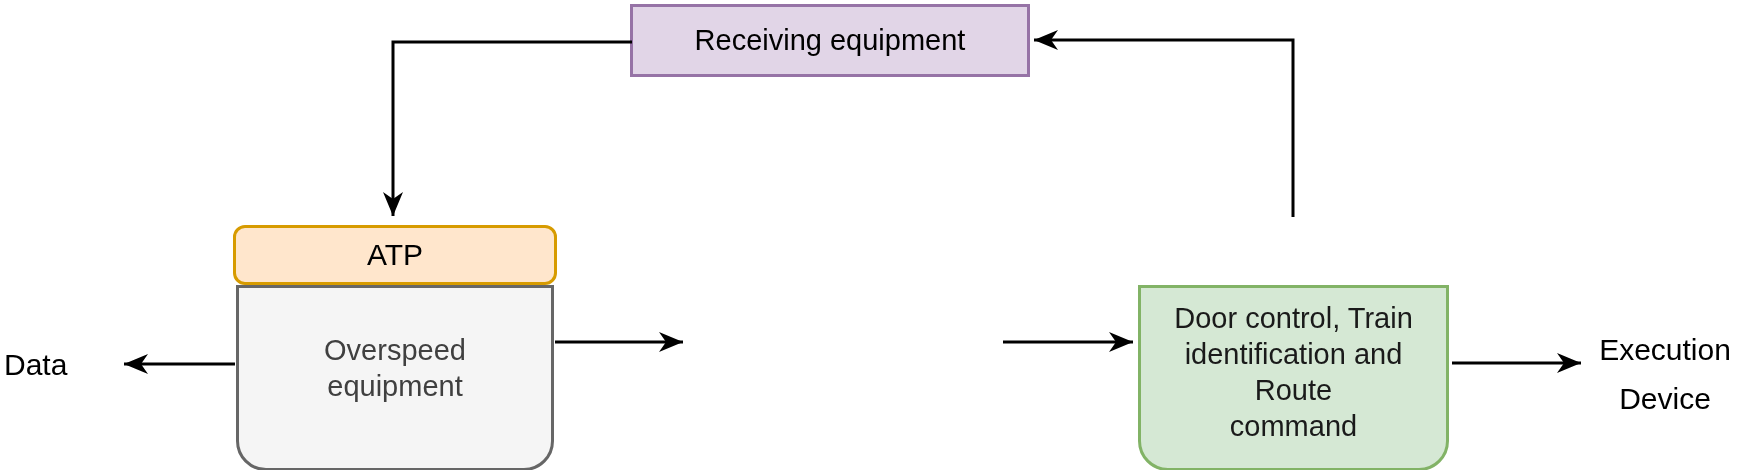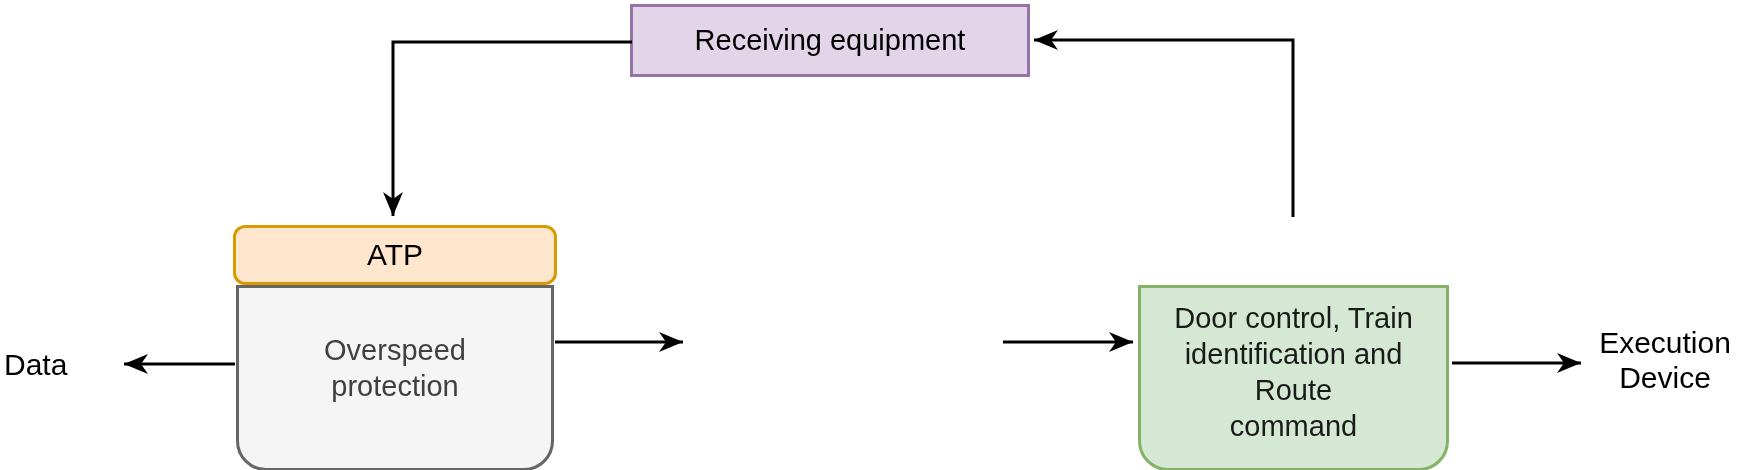--- a/index.html
+++ b/index.html
@@ -67,21 +67,21 @@
   .node-atp .node-body   { background: var(--atp_body_fill);   border-color: var(--atp_body_stroke); color: var(--atp_body_text); padding-bottom: 21px; }
   .node-ato .node-header { background: var(--ato_header_fill); border-color: var(--ato_header_stroke); }
   .node-ato .node-body   { background: var(--ato_body_fill);   border-color: var(--ato_body_stroke); padding-bottom: 21px; }
   .node-atm .node-header { background: var(--atm_header_fill); border-color: var(--atm_header_stroke); }
   .node-atm .node-body   { background: var(--atm_body_fill);   border-color: var(--atm_body_stroke); align-items: flex-start; padding-top: 12px; }
 
   .multiline { white-space: pre-line; }
 
   .ext-label { position: absolute; font-size: 30px; color: var(--text); z-index: 2; }
   .label-data { left: 4px; top: 348px; }
-  .label-exec { left: 1586px; top: 325px; width: 158px; text-align: center; line-height: 35px; }
+  .label-exec { left: 1586px; top: 325px; width: 158px; text-align: center; line-height: 49px; }
 </style>
 </head>
 <body>
 
 <div class="canvas">
 
   <svg class="arrows" viewBox="0 0 1743 470" xmlns="http://www.w3.org/2000/svg">
     <defs>
       <marker id="ah" viewBox="0 0 26 22" refX="25" refY="11" markerWidth="26" markerHeight="22" orient="auto" markerUnits="userSpaceOnUse">
         <path class="arrowhead" d="M1,1 L25,11 L1,21 L8,11 Z"></path>
@@ -98,21 +98,21 @@
   <div class="receiving">
     <span>Receiving equipment</span>
   </div>
 
   <div class="node node-atp">
     <div class="node-header">
       <span>ATP</span>
     </div>
     <div class="node-body">
       <span class="multiline">Overspeed
-protection</span>
+equipment</span>
     </div>
   </div>
 
 
   <div class="node node-atm">
     <div class="node-body">
       <span class="multiline">Door control, Train
 identification and
 Route
 command</span>

